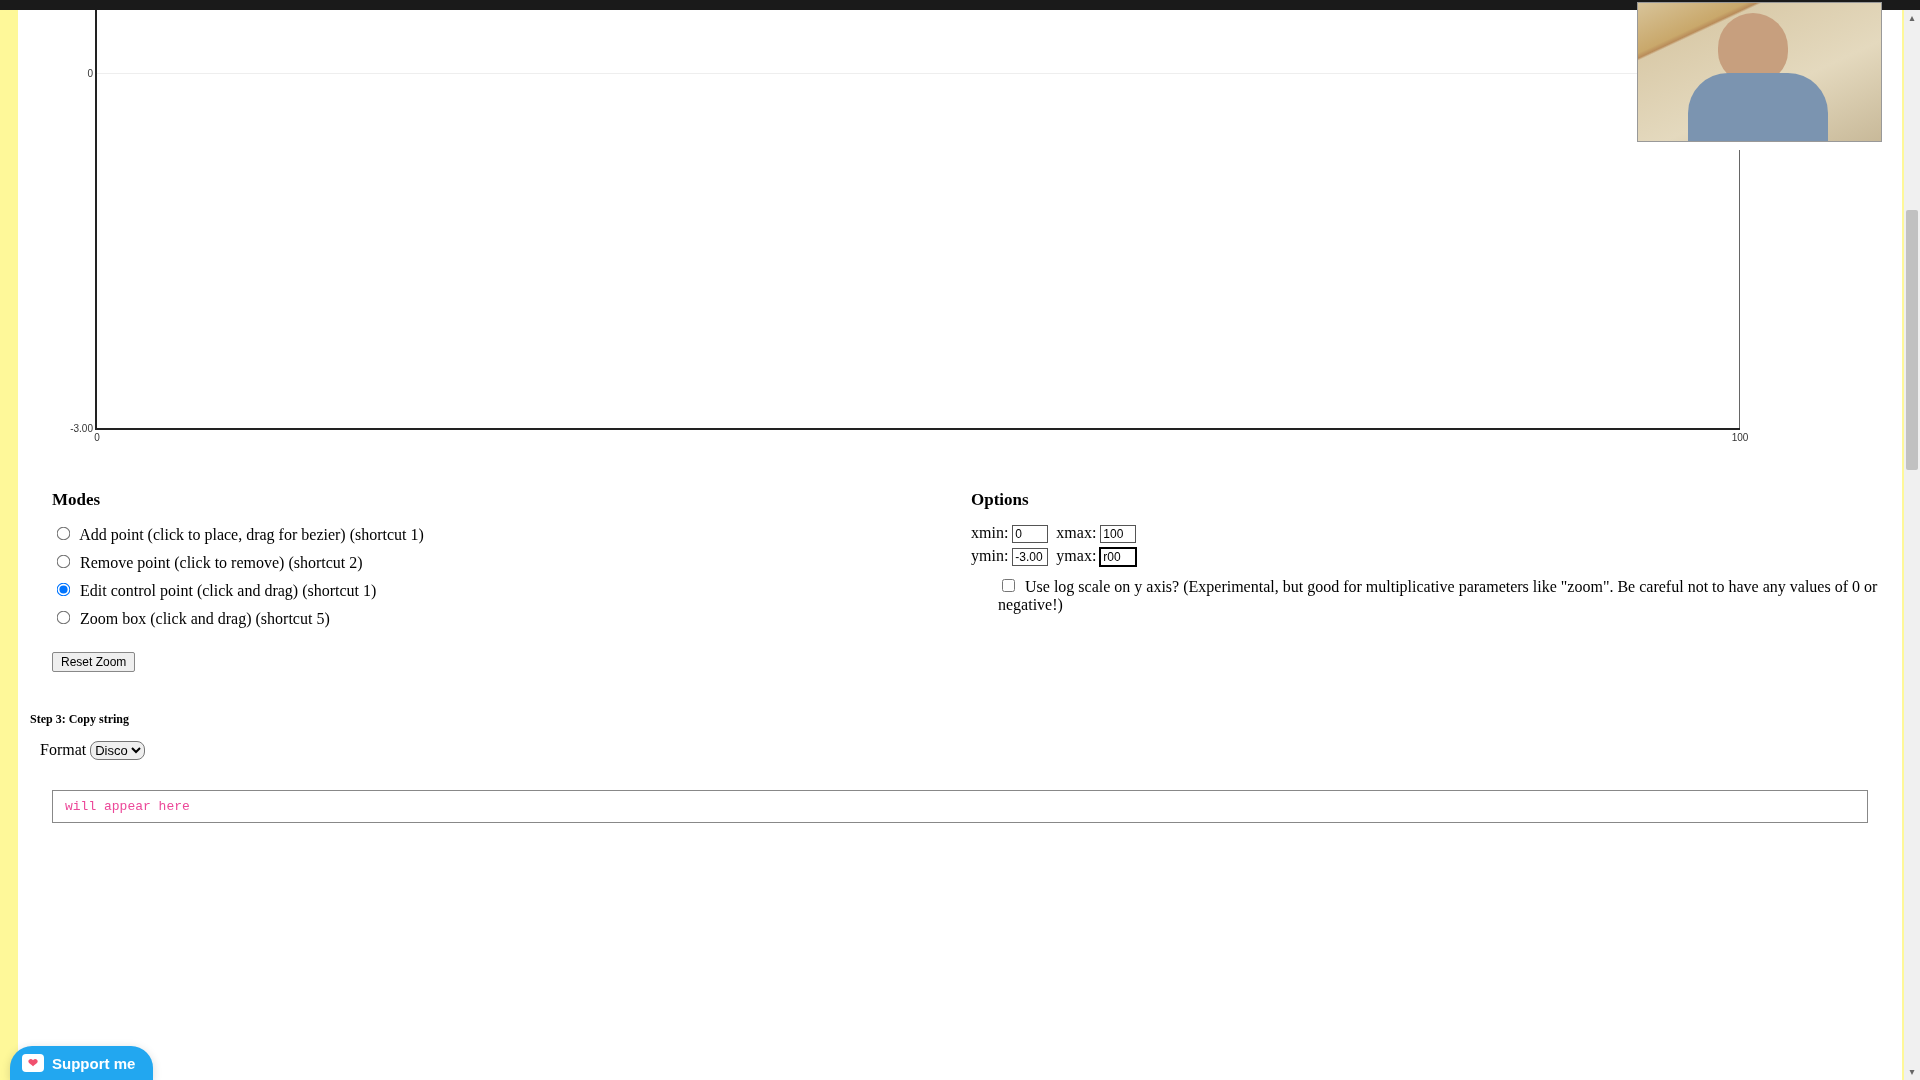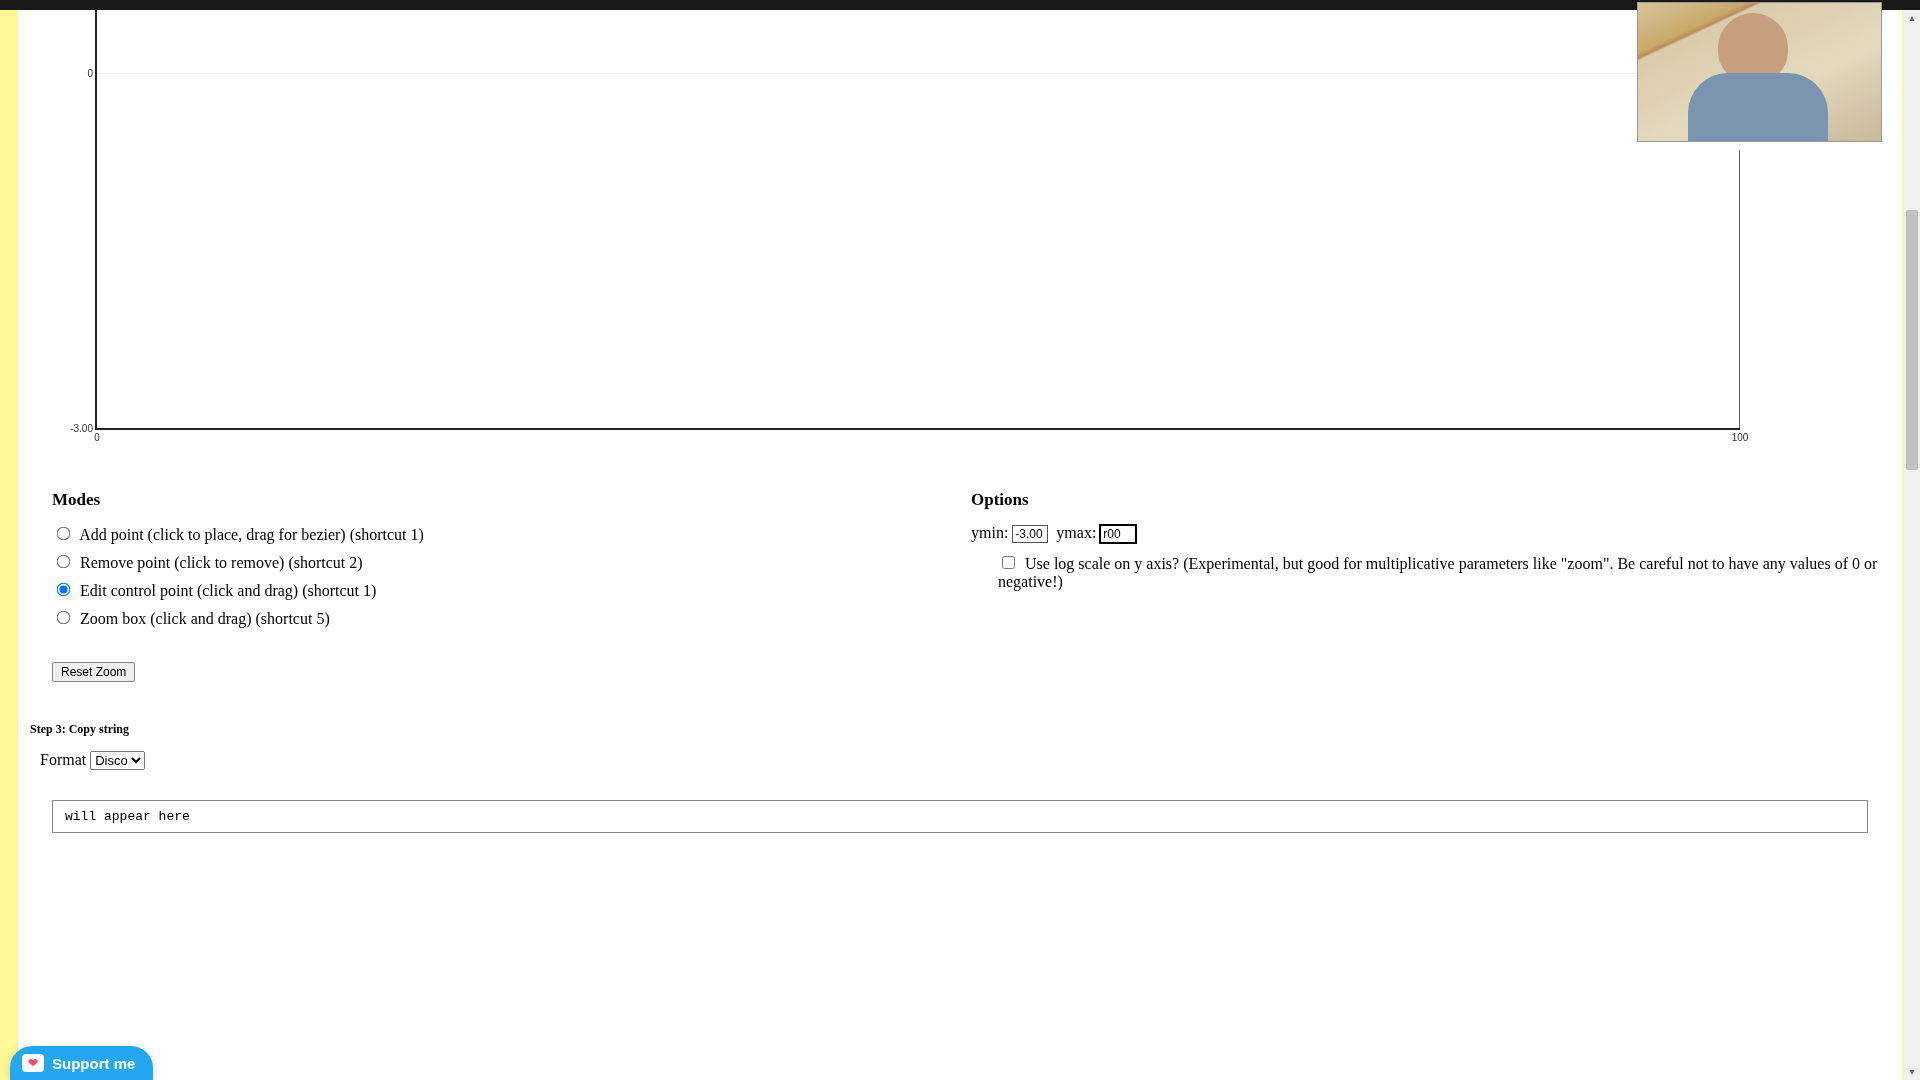--- a/index.html
+++ b/index.html
@@ -143,21 +143,21 @@
     margin-right: 6px;
     transform: scale(1.05);
   }
   .btn {
     font-family: Arial, sans-serif;
     font-size: 12px;
     padding: 2px 8px;
     border: 1px solid #888;
     background: #efefef;
     border-radius: 2px;
-    margin-top: 26px;
+    margin-top: 16px;
   }
   .opt-row {
     margin: 4px 0;
     font-size: 16px;
   }
   .opt-row input[type=text]{
     width: 36px;
     font-size: 12px;
     font-family: Arial, sans-serif;
     border: 1px solid #555;
@@ -175,28 +175,29 @@
     font-weight: bold;
     margin: 40px 0 14px 0;
   }
   .format-row {
     font-size: 16px;
     padding-left: 10px;
   }
   .format-row select {
     font-size: 13px;
     font-family: Arial, sans-serif;
+    border-radius: 8px;
   }
   .output-box {
     margin: 30px 22px 0 22px;
     border: 1px solid #888;
     padding: 8px 12px;
     font-family: "Courier New", monospace;
     font-size: 13px;
-    color: #000000;
+    color: #ec4899;
     min-height: 28px;
   }
   .support-btn {
     position: fixed;
     left: 10px;
     bottom: 0px;
     background: #22a7f0;
     color: #fff;
     border-radius: 22px 22px 0 0;
     padding: 8px 18px 8px 12px;
@@ -256,20 +257,26 @@
         <div class="radio-row">
           <input type="radio" name="mode" style="">
           <span>Zoom box (click and drag) (shortcut 5)</span>
         </div>
         <button class="btn">Reset Zoom</button>
       </div>
 
       <div class="col">
         <h3 class="section">Options</h3>
         <div class="opt-row">
+          <span>xmin:</span>
+          <input type="text" value="0" style="">
+          &nbsp;<span>xmax:</span>
+          <input type="text" value="100" style="">
+        </div>
+        <div class="opt-row">
           <span>ymin:</span>
           <input type="text" value="-3.00" style="">
           &nbsp;<span>ymax:</span>
           <input type="text" class="focused" value="r00" style="">
         </div>
         <div class="opt-row" style="margin-top:10px;margin-left:27px;">
           <input type="checkbox" style="">
           <span>Use log scale on y axis? (Experimental, but good for multiplicative parameters like "zoom". Be careful not to have any values of 0 or negative!)</span>
         </div>
       </div>

